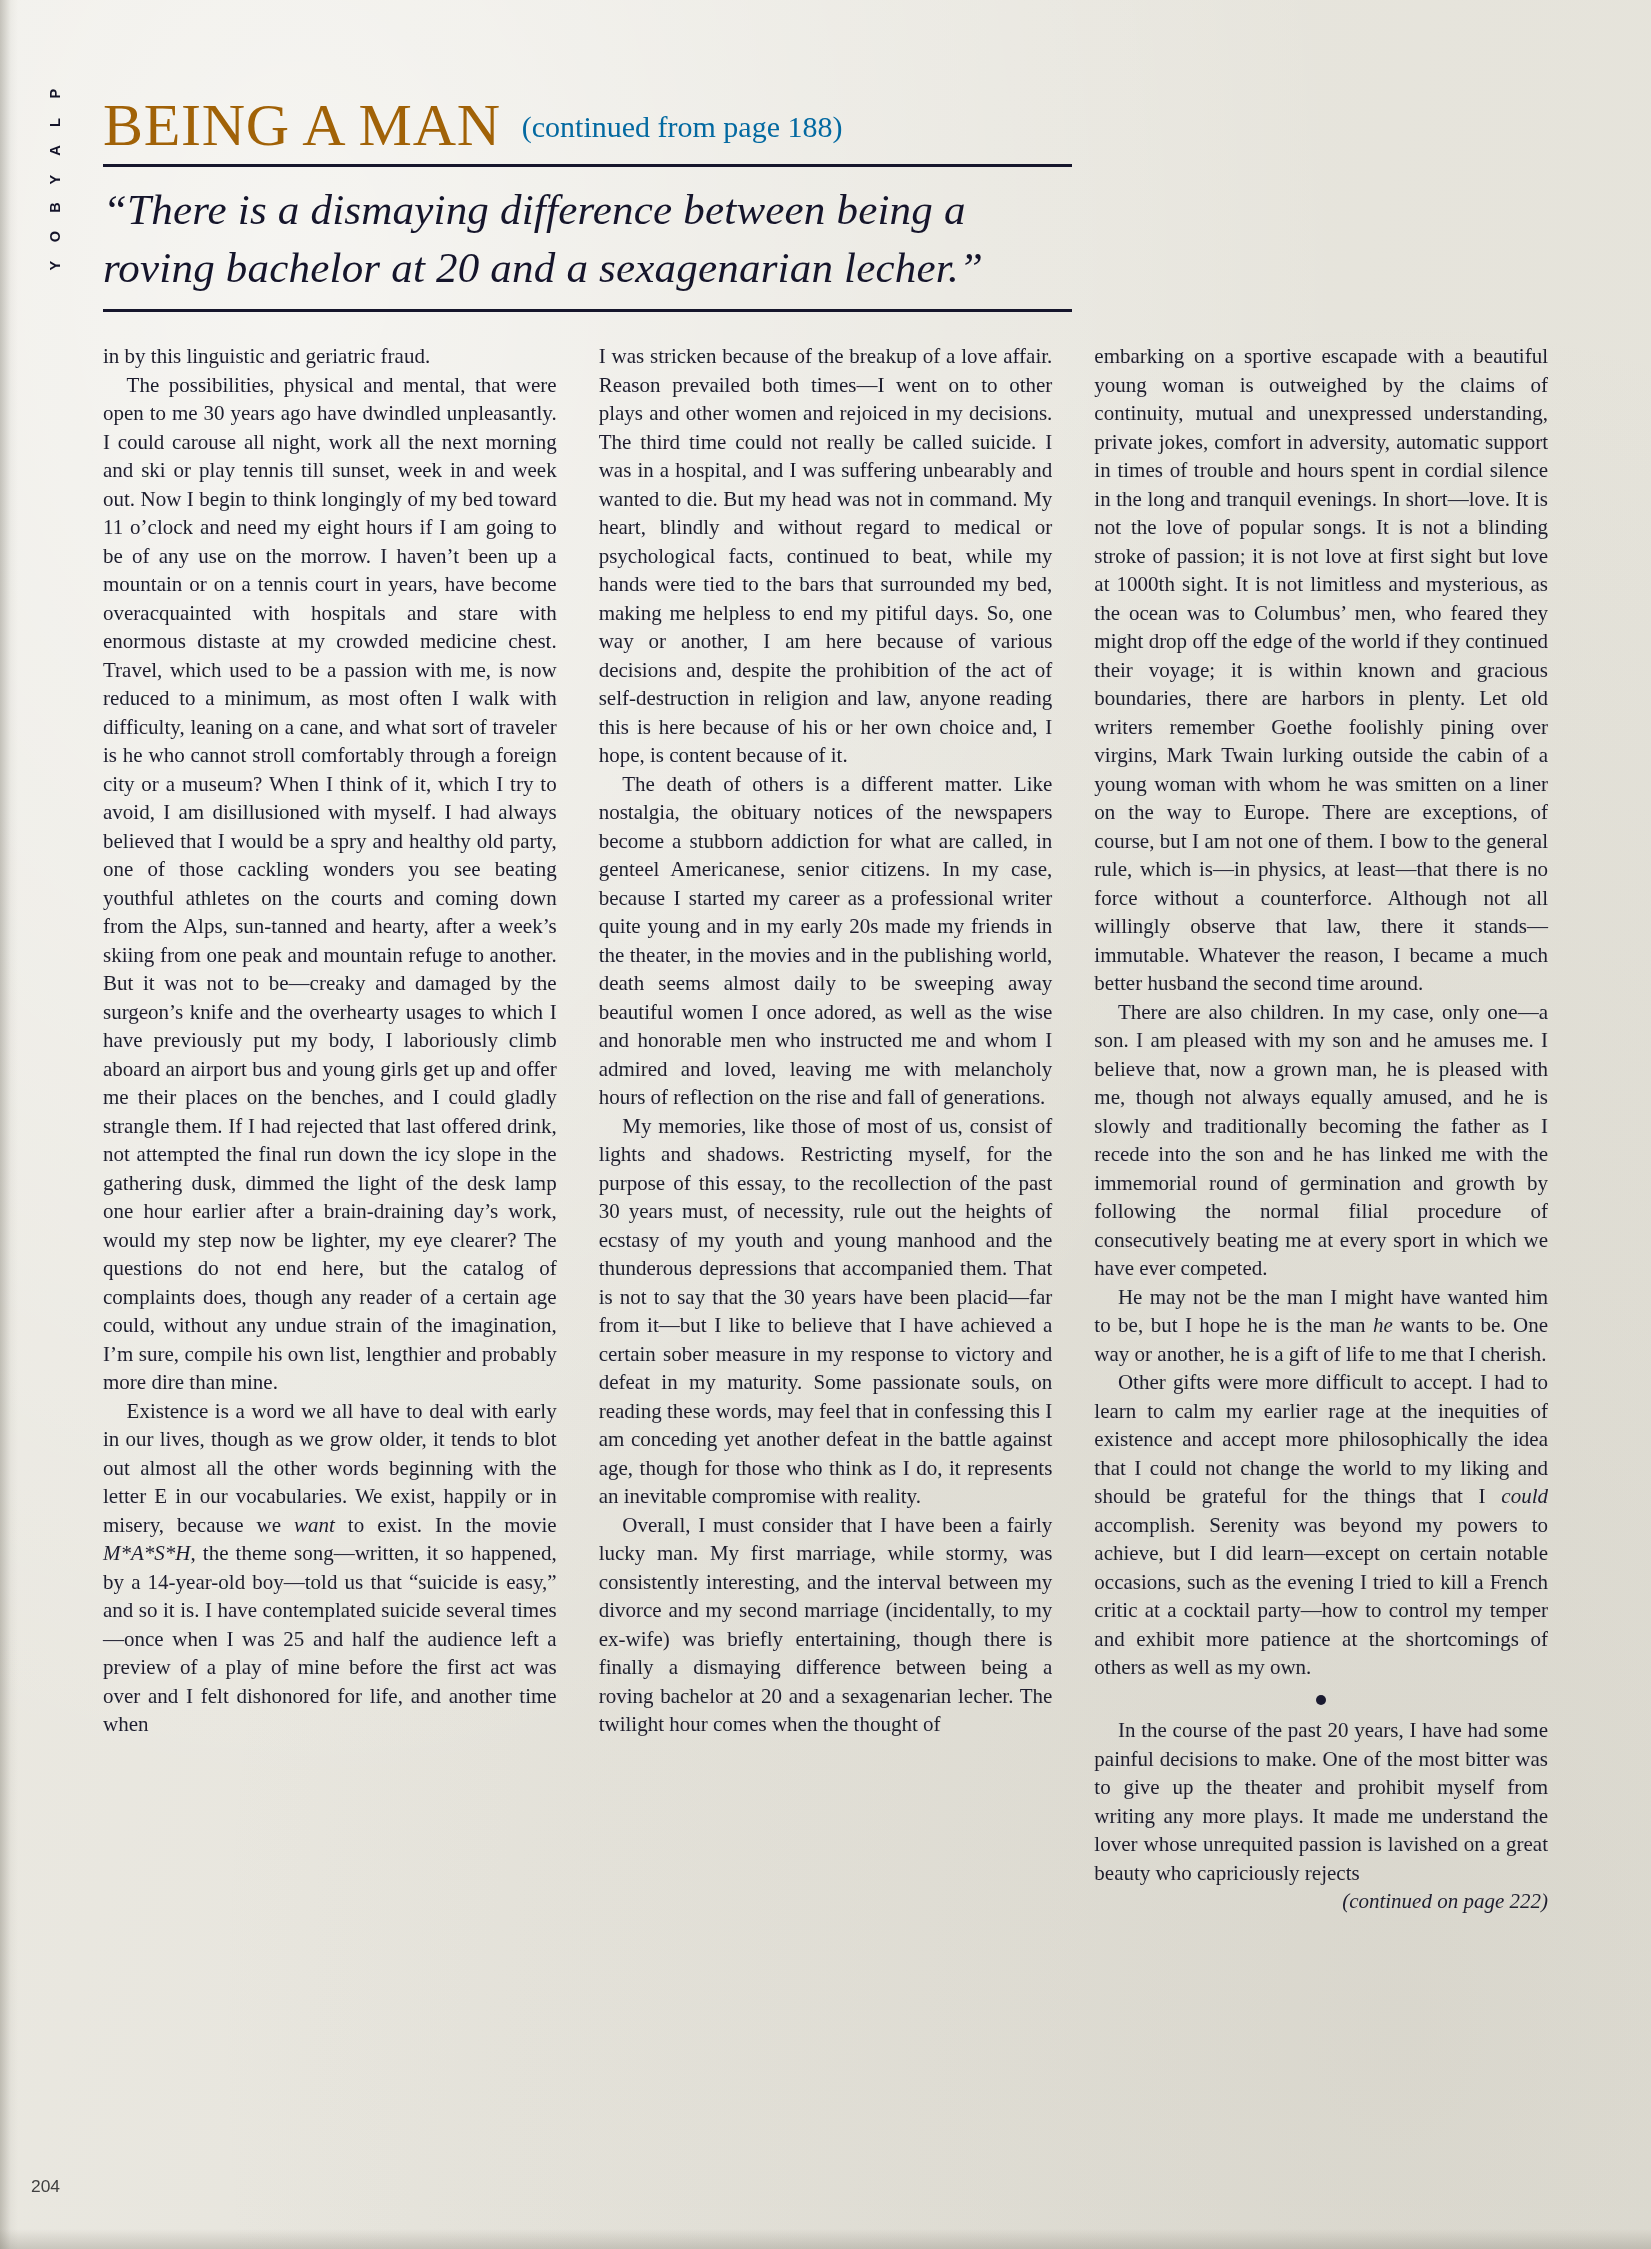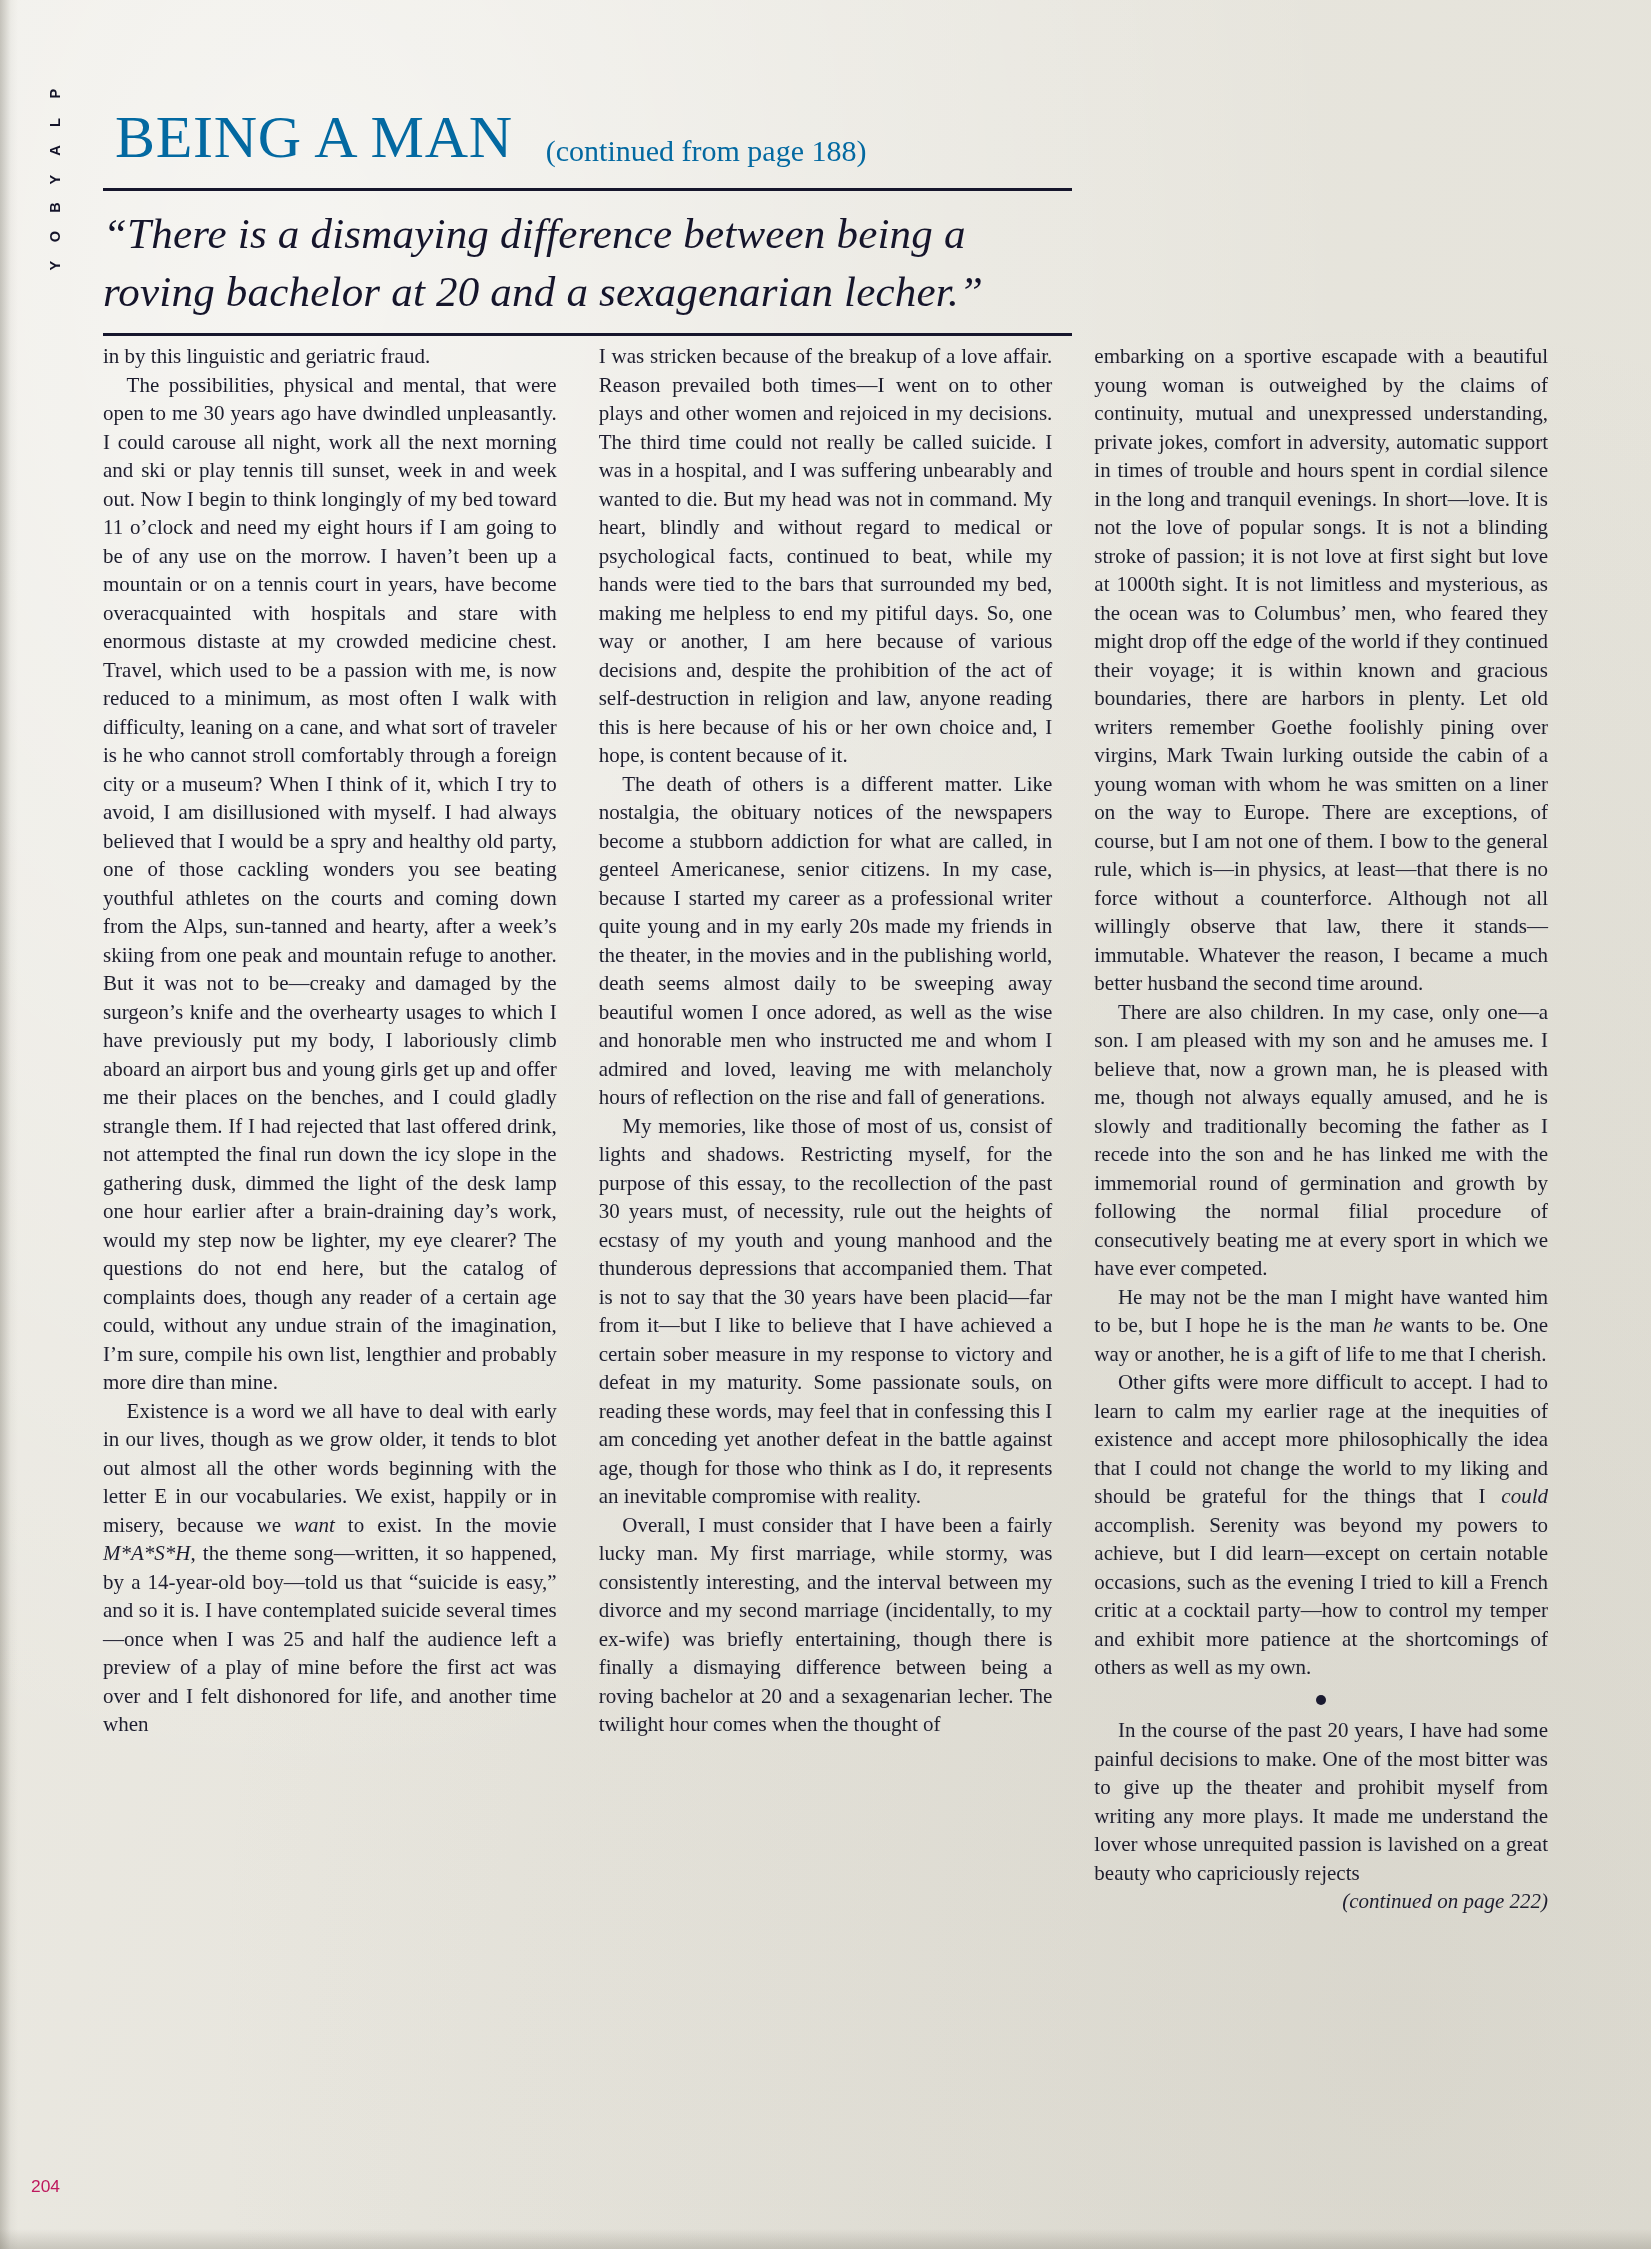--- a/index.html
+++ b/index.html
@@ -73,23 +73,23 @@
   .title-row {
     display: flex;
     align-items: flex-end;
     gap: 21px;
   }
   .article-title {
     font-family: "Liberation Serif", "DejaVu Serif", serif;
     font-size: 60px;
     line-height: 0.95;
     letter-spacing: 0.7px;
-    color: #0369a1;
+    color: #a16207;
     font-weight: normal;
-    margin: 12px;
+    margin: 0;
     white-space: nowrap;
   }
   .continued-from {
     font-size: 30px;
     color: #0369a1;
     padding-bottom: 9.7px;
     white-space: nowrap;
   }
   .rule {
     height: 3.5px;
@@ -155,21 +155,21 @@
     font-style: italic;
     margin-top: 0;
   }
 
   .folio {
     position: absolute;
     left: 31px;
     bottom: 53px;
     font-family: "Liberation Sans", "DejaVu Sans", sans-serif;
     font-size: 17.4px;
-    color: #be185d;
+    color: #404040;
   }
 </style>
 </head>
 <body>
 
 <div class="page">
   <div class="paper-grain"></div>
   <div class="edge-left"></div>
   <div class="edge-bottom"></div>
 

